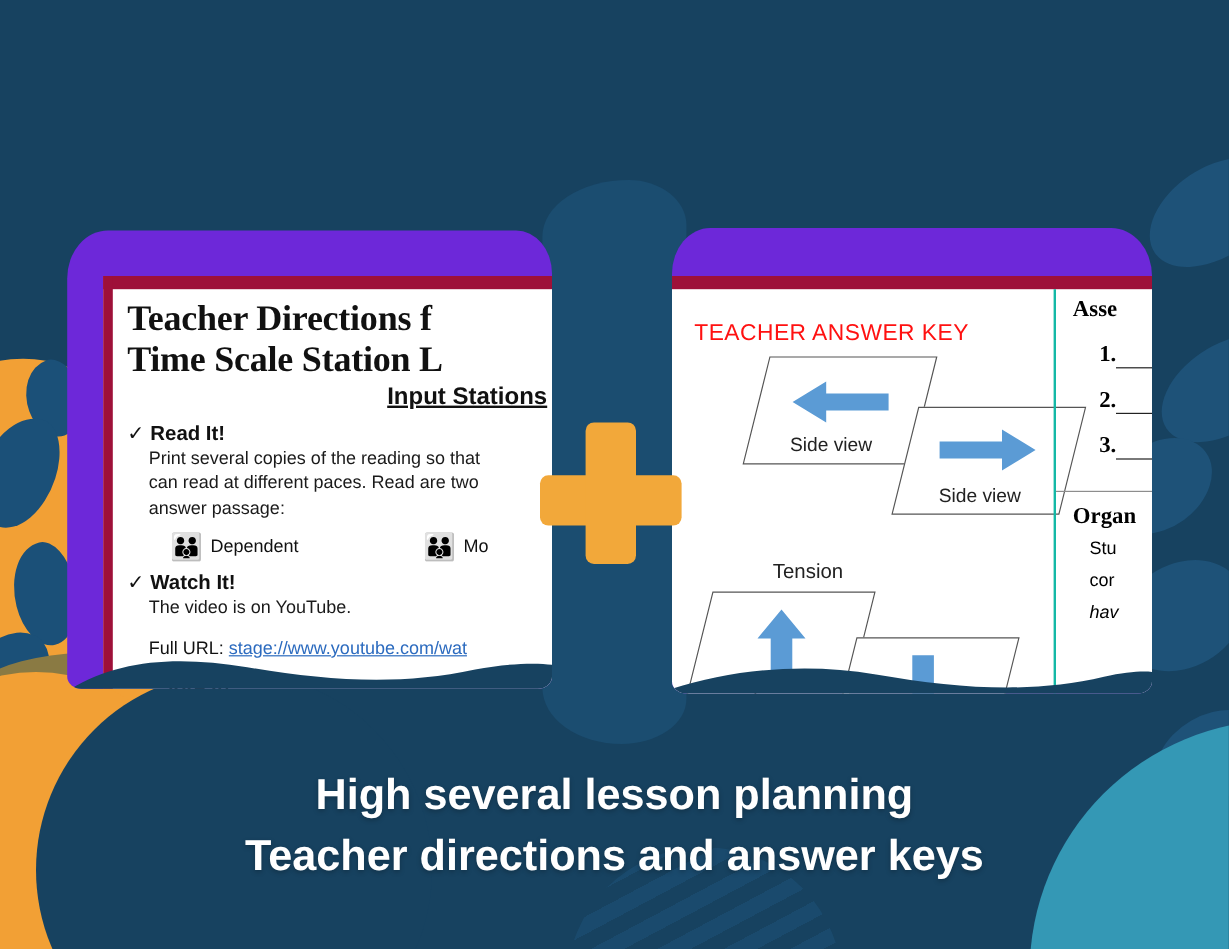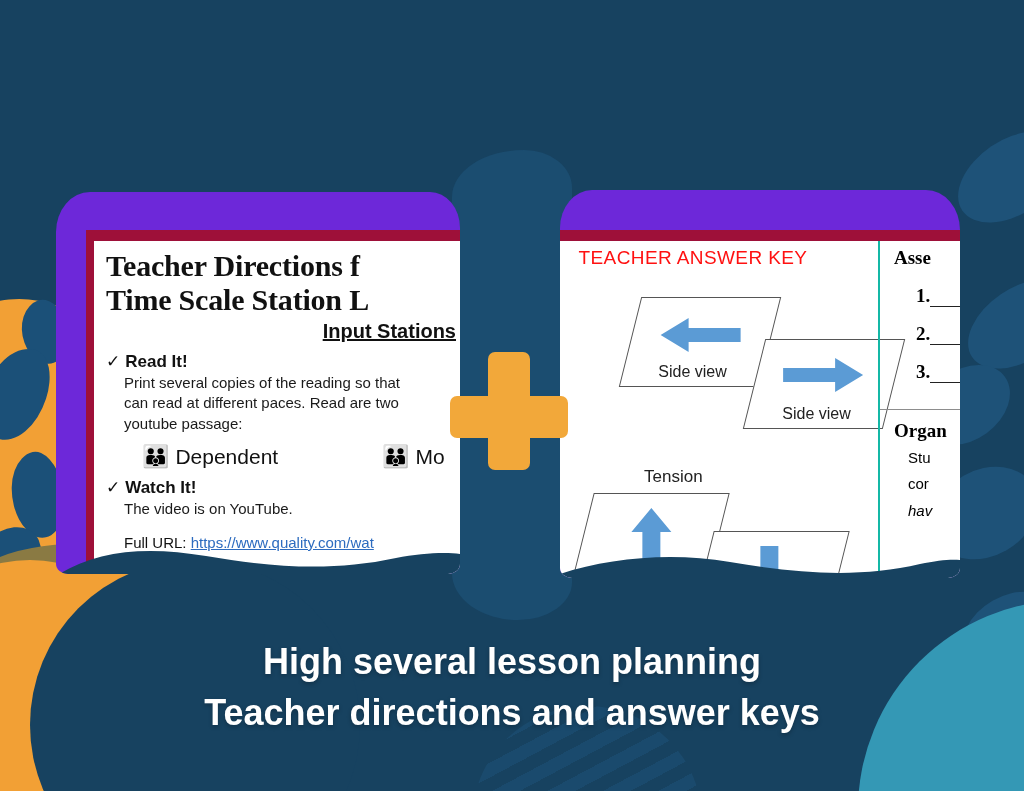--- a/index.html
+++ b/index.html
@@ -127,33 +127,33 @@
   .doc-sub{
     text-align:right;font-size:20px;font-weight:bold;
     text-decoration:underline;margin:4px 0 8px;
     padding-right:34px;
   }
   .chk-head{font-size:17px;font-weight:bold;margin-top:2px;}
   .chk-head .ck{font-weight:normal;margin-right:5px;}
   .body-l{font-size:15px;line-height:1.28;margin:1px 0 0 18px;color:#1a1a1a;white-space:nowrap;}
   .pair-row{margin:12px 0 8px 36px;display:flex;align-items:center;gap:6px;white-space:nowrap;}
   .pair-row .gl{font-size:22px;line-height:1;}
-  .pair-row .lbl{font-size:21px;}
+  .pair-row .lbl{font-size:15px;}
   .url-row{font-size:15px;margin:16px 0 0 18px;white-space:nowrap;}
   .url-row a{color:#2C6BBF;text-decoration:underline;}
   .cut-row{font-size:17px;font-weight:bold;margin:14px 0 0 34px;}
 
   
   .doc-r{
     position:absolute;left:-12px;top:40px;right:-30px;bottom:0;
     background:#fff;box-sizing:border-box;
   }
   .doc-r .topbar{height:11px;background:#9E1039;}
   .doc-r .cols{display:flex;height:calc(100% - 11px);}
-  .col-main{flex:0 0 330px;position:relative;padding-top:4px;}
+  .col-main{flex:0 0 330px;position:relative;padding-top:24px;}
   .col-side{
     flex:1;border-left:2px solid #14b8a6;position:relative;
     padding:6px 0 0 14px;
   }
   .answer-key{
     color:#FF1111;font-size:19px;letter-spacing:.4px;
     text-align:center;padding:2px 40px 0 0;white-space:nowrap;
   }
   .para{
     position:absolute;border:1.6px solid #555;background:#fff;
@@ -225,38 +225,38 @@
     <div class="doc-l">
       <div class="doc-title">Teacher Directions f</div>
       <div class="doc-title">Time Scale Station L</div>
       <div class="doc-sub">Input Stations</div>
 
       <div class="chk-head">
         <span class="ck">✓</span><span>Read It!</span>
       </div>
       <div class="body-l">Print several copies of the reading so that</div>
       <div class="body-l">can read at different paces. Read are two</div>
-      <div class="body-l">youtube passage:</div>
+      <div class="body-l">answer passage:</div>
 
       <div class="pair-row">
         <span class="gl">👪</span>
         <span class="lbl">Dependent</span>
         <span style="width:92px;display:inline-block"></span>
         <span class="gl">👪</span>
         <span class="lbl">Mo</span>
       </div>
 
       <div class="chk-head">
         <span class="ck">✓</span><span>Watch It!</span>
       </div>
       <div class="body-l">The video is on YouTube.</div>
 
       <div class="url-row">
         <span>Full URL:</span>
-        <a href="#">https://www.quality.com/wat</a>
+        <a href="#">stage://www.youtube.com/wat</a>
       </div>
 
       <div class="cut-row">lore It!</div>
     </div>
 
     <svg class="wave" viewBox="0 0 404 42" preserveAspectRatio="none">
       <path d="M0,40 C40,14 90,10 150,20 C215,31 275,36 340,22 C365,17 390,16 404,18 L404,42 L0,42 Z" fill="#174260"></path>
     </svg>
   </div>
 

